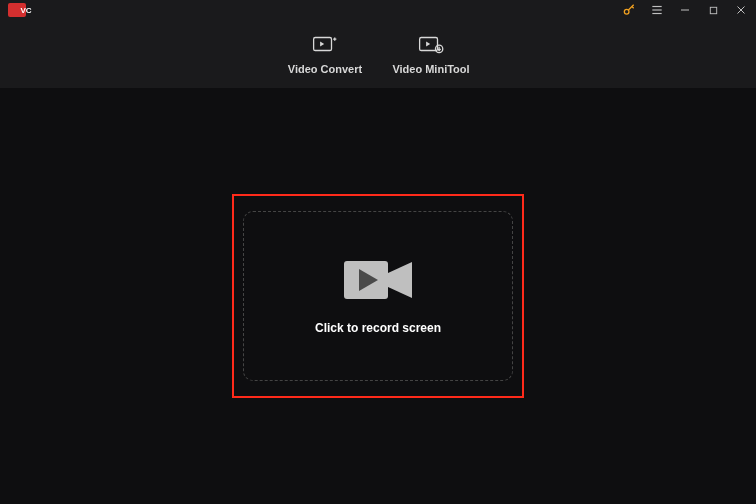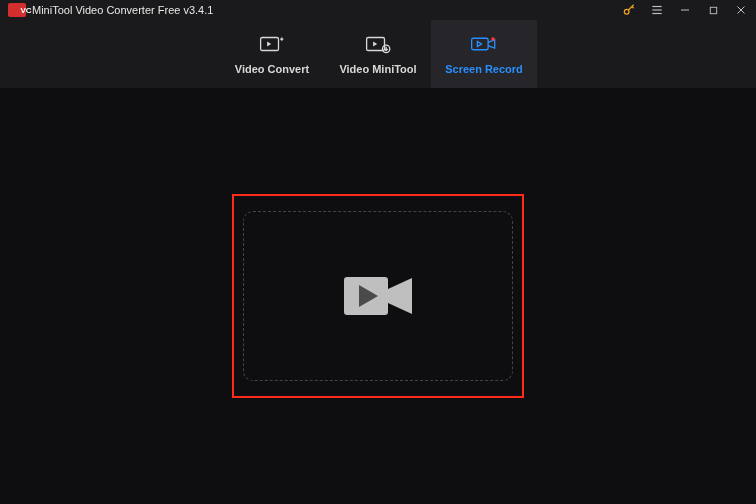--- a/index.html
+++ b/index.html
@@ -110,21 +110,20 @@
   color: #fff;
   font-size: 12px;
   font-weight: 600;
 }
 </style>
 </head>
 <body>
 
 <div class="titlebar">
   <div class="app-logo">VC</div>
-  <span>MiniTool Video Converter Free v3.4.1</span>
   <div class="titlebar-spacer"></div>
   <div class="titlebar-controls">
     <div class="titlebar-btn key-icon">
       <svg width="14" height="14" viewBox="0 0 24 24" fill="none" stroke="currentColor" stroke-width="2.2">
         <circle cx="8" cy="15" r="4"></circle>
           <path d="M11 12 L20 3 M17 6 L20 9"></path>
       </svg>
     </div>
     <div class="titlebar-btn">
       <svg width="14" height="14" viewBox="0 0 24 24" fill="none" stroke="currentColor" stroke-width="2">
@@ -168,39 +167,29 @@
       <div class="nav-icon">
         <svg width="26" height="22" viewBox="0 0 32 24" fill="none" stroke="#d8d8d8" stroke-width="1.6">
           <rect x="2" y="4" width="22" height="16" rx="2"></rect>
           <polygon points="10,9 10,15 15,12" fill="#d8d8d8" stroke="none"></polygon>
           <circle cx="26" cy="18" r="4.5"></circle>
           <path d="M26 15.5 L26 20 M24 18 L26 20 L28 18"></path>
         </svg>
       </div>
       <span>Video MiniTool</span>
     </div>
-    <div class="nav-tab active">
-      <div class="nav-icon">
-        <svg width="28" height="22" viewBox="0 0 34 24" stroke-width="1.6">
-          <rect x="2" y="5" width="20" height="14" rx="2"></rect>
-          <polygon points="9,9 9,15 14,12"></polygon>
-          <path d="M22 10 L30 7 L30 17 L22 14"></path>
-          <circle class="rec-dot" cx="28" cy="6" r="2.2" stroke="none"></circle>
-        </svg>
-      </div>
-      <span>Screen Record</span>
-    </div>
   </div>
 </div>
 
 <div class="main">
   <div class="highlight-box">
     <div class="record-card">
       <div class="cam-icon">
         <svg width="72" height="46" viewBox="0 0 72 46">
           <rect x="2" y="4" width="44" height="38" rx="3" fill="#bfbfbf"></rect>
           <polygon points="46,16 70,5 70,41 46,30" fill="#bfbfbf"></polygon>
           <polygon points="17,12 17,34 36,23" fill="#4a4a4a"></polygon>
         </svg>
       </div>
+      <div class="record-label">Click to record screen</div>
     </div>
   </div>
 </div>
 
 </body></html>

